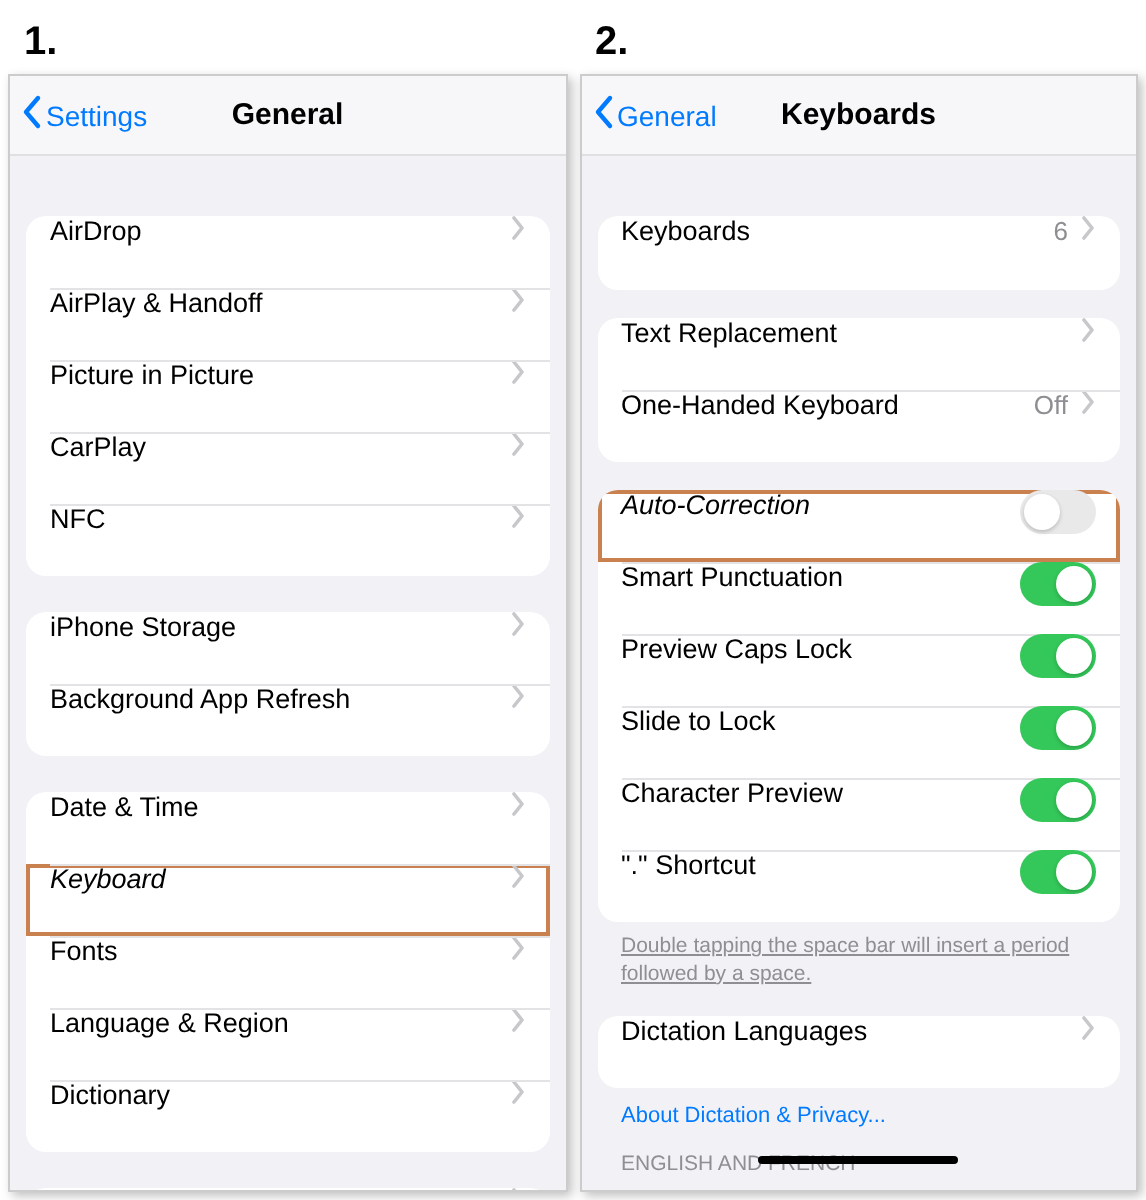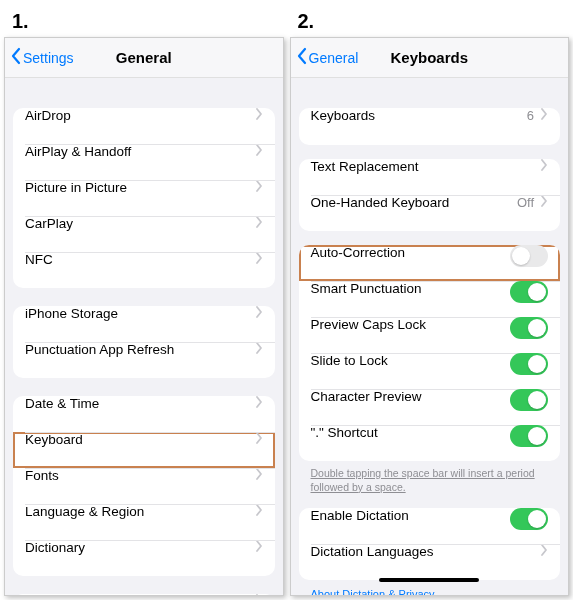--- a/index.html
+++ b/index.html
@@ -97,20 +97,21 @@
       color: #8e8e93;
       margin-right: 6px;
     }
     .chevron {
       width: 8px; height: 12px;
       color: #c7c7cc;
     }
     .chevron svg { width: 100%; height: 100%; display: block; }
     .highlight {
       box-shadow: inset 0 0 0 2px #c9814f;
+      font-style: italic;
     }
     .toggle {
       width: 38px; height: 22px;
       border-radius: 11px;
       position: relative;
       flex-shrink: 0;
     }
     .toggle.on { background: #34c759; }
     .toggle.off { background: #e9e9ea; }
     .toggle::after {
@@ -215,21 +216,21 @@
       <div class="group">
         <div class="row">
             <span class="row-label">iPhone Storage</span>
             <span class="chevron">
               <svg viewBox="0 0 8 12">
                 <path d="M2 1 L6 6 L2 11" stroke="currentColor" stroke-width="1.8" fill="none" stroke-linecap="round" stroke-linejoin="round"></path>
               </svg>
             </span>
           </div>
         <div class="row">
-            <span class="row-label">Punctuation App Refresh</span>
+            <span class="row-label">Background App Refresh</span>
             <span class="chevron">
               <svg viewBox="0 0 8 12">
                 <path d="M2 1 L6 6 L2 11" stroke="currentColor" stroke-width="1.8" fill="none" stroke-linecap="round" stroke-linejoin="round"></path>
               </svg>
             </span>
           </div>
       </div>
       <div class="group">
         <div class="row">
             <span class="row-label">Date &amp; Time</span>
@@ -351,24 +352,20 @@
             <span class="toggle on"></span>
           </div>
         <div class="row">
             <span class="row-label">"." Shortcut</span>
             <span class="toggle on"></span>
           </div>
       </div>
       <div class="footer-text">Double tapping the space bar will insert a period followed by a space.</div>
       <div class="group tight">
         <div class="row">
-            <span class="row-label">Enable Dictation</span>
-            <span class="toggle on"></span>
-          </div>
-        <div class="row">
             <span class="row-label">Dictation Languages</span>
             <span class="chevron">
               <svg viewBox="0 0 8 12">
                 <path d="M2 1 L6 6 L2 11" stroke="currentColor" stroke-width="1.8" fill="none" stroke-linecap="round" stroke-linejoin="round"></path>
               </svg>
             </span>
           </div>
       </div>
       <div class="link-text">About Dictation &amp; Privacy...</div>
       <div class="section-header">ENGLISH AND FRENCH</div>

